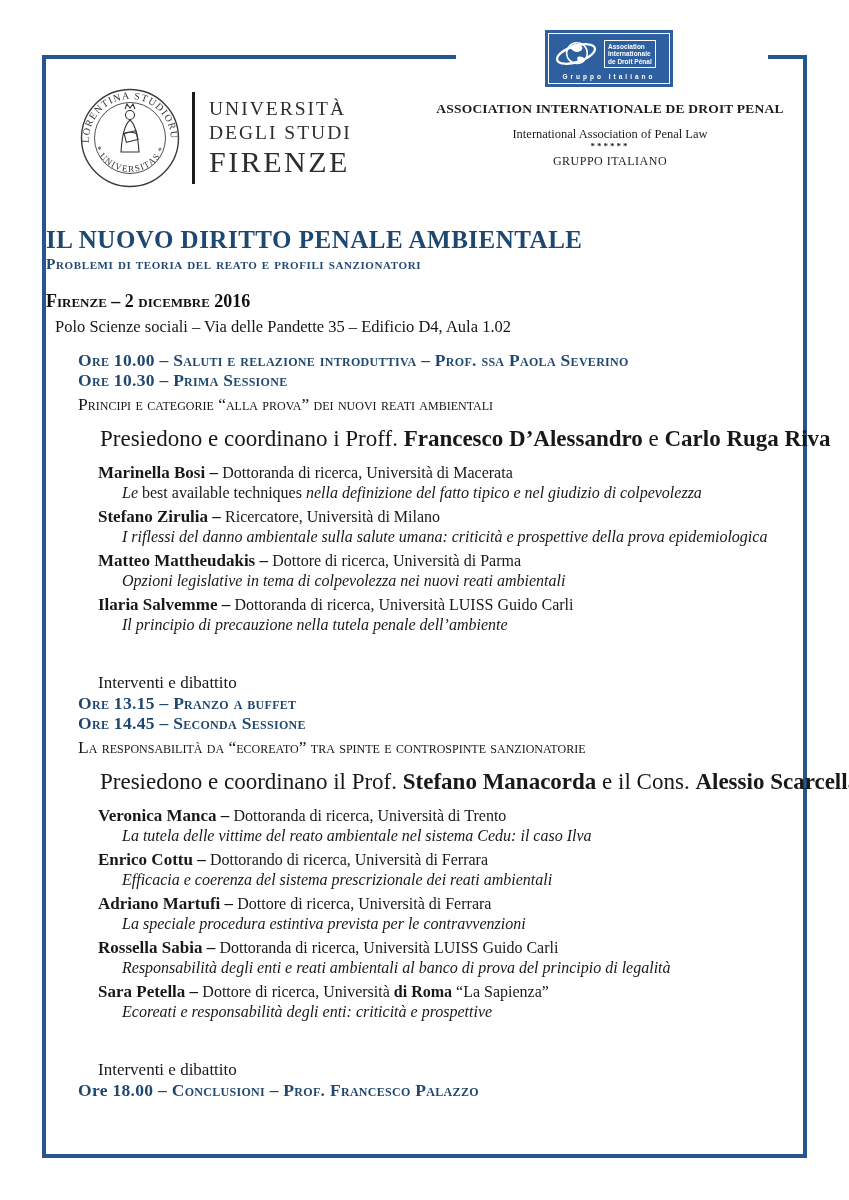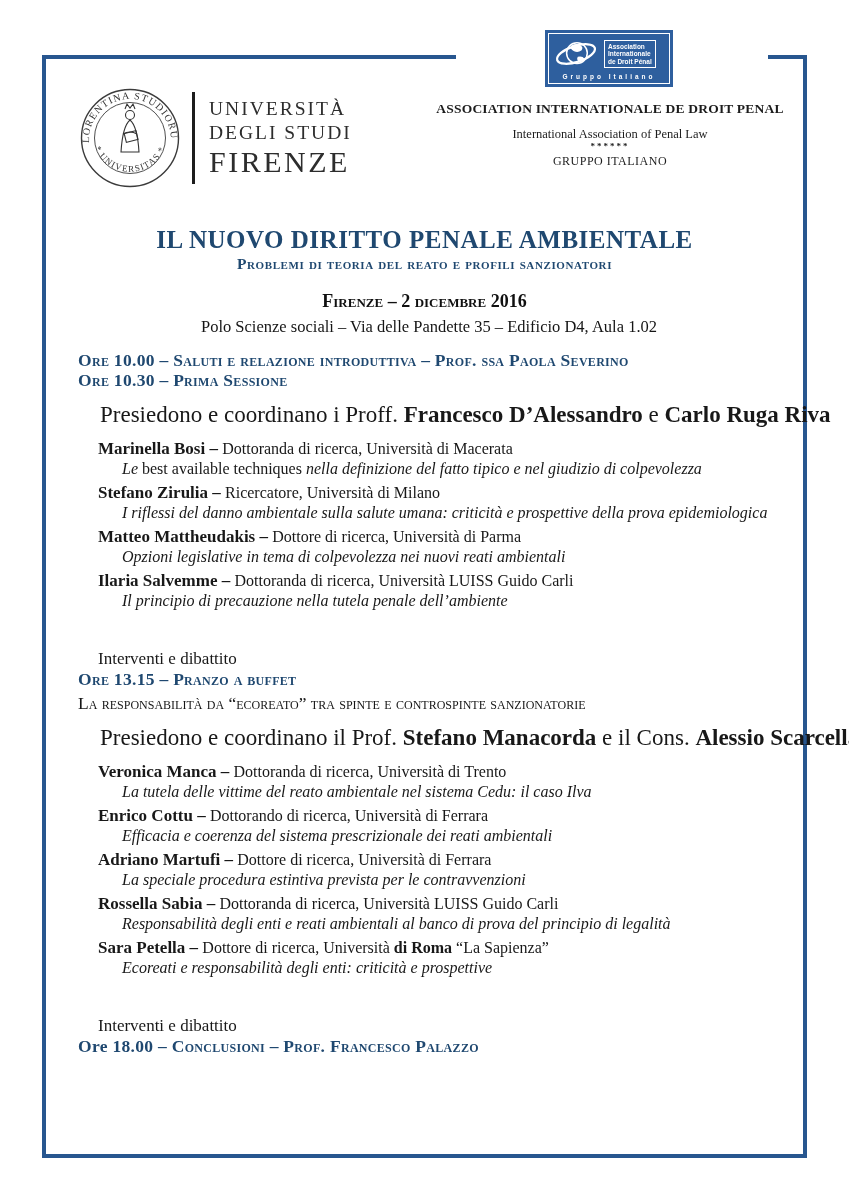--- a/index.html
+++ b/index.html
@@ -47,21 +47,21 @@
   .unifi-l1,.unifi-l2{font-size:19.5px;letter-spacing:2px;line-height:24px;}
   .unifi-l3{font-size:30px;letter-spacing:2.5px;line-height:34px;}
   
   .aidp-block{position:absolute;left:430px;top:101px;width:360px;text-align:center;color:#1c1c1c;}
   .aidp-l1{font-size:13.5px;font-weight:600;letter-spacing:.2px;}
   .aidp-l2{font-size:12.5px;margin-top:10px;}
   .aidp-l3{font-size:12px;margin-top:10px;}
   .aidp-stars{font-size:9px;font-weight:bold;letter-spacing:2px;line-height:8px;}
   .aidp-l4{font-size:12px;margin-top:4px;letter-spacing:.5px;}
   
-  .title-block{position:absolute;left:46px;top:225px;width:757px;text-align:center;}
+  .title-block{position:absolute;left:46px;top:225px;width:757px;}
   .main-title{color:var(--navy);font-size:25px;font-weight:bold;letter-spacing:.5px;line-height:30px;}
   .sub-title{color:var(--navy);font-size:15.5px;font-weight:bold;font-variant:small-caps;letter-spacing:.6px;margin-top:0;line-height:18px;}
   .venue{color:#101010;font-size:18px;font-weight:bold;font-variant:small-caps;margin-top:17px;line-height:22px;}
   .address{color:#151515;font-size:16.5px;margin-top:4px;line-height:21px;padding-left:9px;}
   
   .program{position:absolute;left:78px;top:345px;width:712px;padding-top:5px;white-space:nowrap;}
   .program > div{line-height:20px;}
   .ore{color:var(--navy);font-weight:bold;font-variant:small-caps;font-size:17.5px;letter-spacing:.3px;}
   .no-sc{font-variant:normal;}
   .topic{font-variant:small-caps;font-size:17.5px;color:#151515;margin-top:4px;}
@@ -139,39 +139,41 @@
   <div class="sub-title">Problemi di teoria del reato e profili sanzionatori</div>
   <div class="venue">Firenze – 2 dicembre 2016</div>
   <div class="address">Polo Scienze sociali – Via delle Pandette 35 – Edificio D4, Aula 1.02</div>
 </div>
 
 <div class="program">
 
   <div class="ore">Ore 10.00 – Saluti e relazione introduttiva – Prof. ssa Paola Severino</div>
 
   <div class="ore gap-lg">Ore 10.30 – Prima Sessione</div>
+  <div class="topic">Principi e categorie “alla prova” dei nuovi reati ambientali</div>
 
   <div class="chairs"><span>Presiedono e coordinano i Proff. </span><span class="b">Francesco D’Alessandro</span><span> e </span><span class="b">Carlo Ruga Riva</span></div>
 
   <div class="speaker first"><span class="b">Marinella Bosi</span><span class="b"> – </span><span class="role">Dottoranda di ricerca, Università di Macerata</span></div>
   <div class="talk"><span>Le </span><span class="rm">best available techniques</span><span> nella definizione del fatto tipico e nel giudizio di colpevolezza</span></div>
 
   <div class="speaker next"><span class="b">Stefano Zirulia</span><span class="b"> – </span><span class="role">Ricercatore, Università di Milano</span></div>
   <div class="talk">I riflessi del danno ambientale sulla salute umana: criticità e prospettive della prova epidemiologica</div>
 
   <div class="speaker next"><span class="b">Matteo Mattheudakis</span><span class="b"> – </span><span class="role">Dottore di ricerca, Università di Parma</span></div>
   <div class="talk">Opzioni legislative in tema di colpevolezza nei nuovi reati ambientali</div>
 
   <div class="speaker next"><span class="b">Ilaria Salvemme</span><span class="b"> – </span><span class="role">Dottoranda di ricerca, Università LUISS Guido Carli</span></div>
   <div class="talk">Il principio di precauzione nella tutela penale dell’ambiente</div>
 
   <div class="debate">Interventi e dibattito</div>
 
   <div class="ore gap-lg">Ore 13.15 – Pranzo a buffet</div>
 
+  <div class="ore gap-lg">Ore 14.45 – Seconda Sessione</div>
   <div class="topic">La responsabilità da “ecoreato” tra spinte e controspinte sanzionatorie</div>
 
   <div class="chairs"><span>Presiedono e coordinano il Prof. </span><span class="b">Stefano Manacorda</span><span> e il Cons. </span><span class="b">Alessio Scarcella</span></div>
 
   <div class="speaker first"><span class="b">Veronica Manca</span><span class="b"> – </span><span class="role">Dottoranda di ricerca, Università di Trento</span></div>
   <div class="talk">La tutela delle vittime del reato ambientale nel sistema Cedu: il caso Ilva</div>
 
   <div class="speaker next"><span class="b">Enrico Cottu</span><span class="b"> – </span><span class="role">Dottorando di ricerca, Università di Ferrara</span></div>
   <div class="talk">Efficacia e coerenza del sistema prescrizionale dei reati ambientali</div>
 

